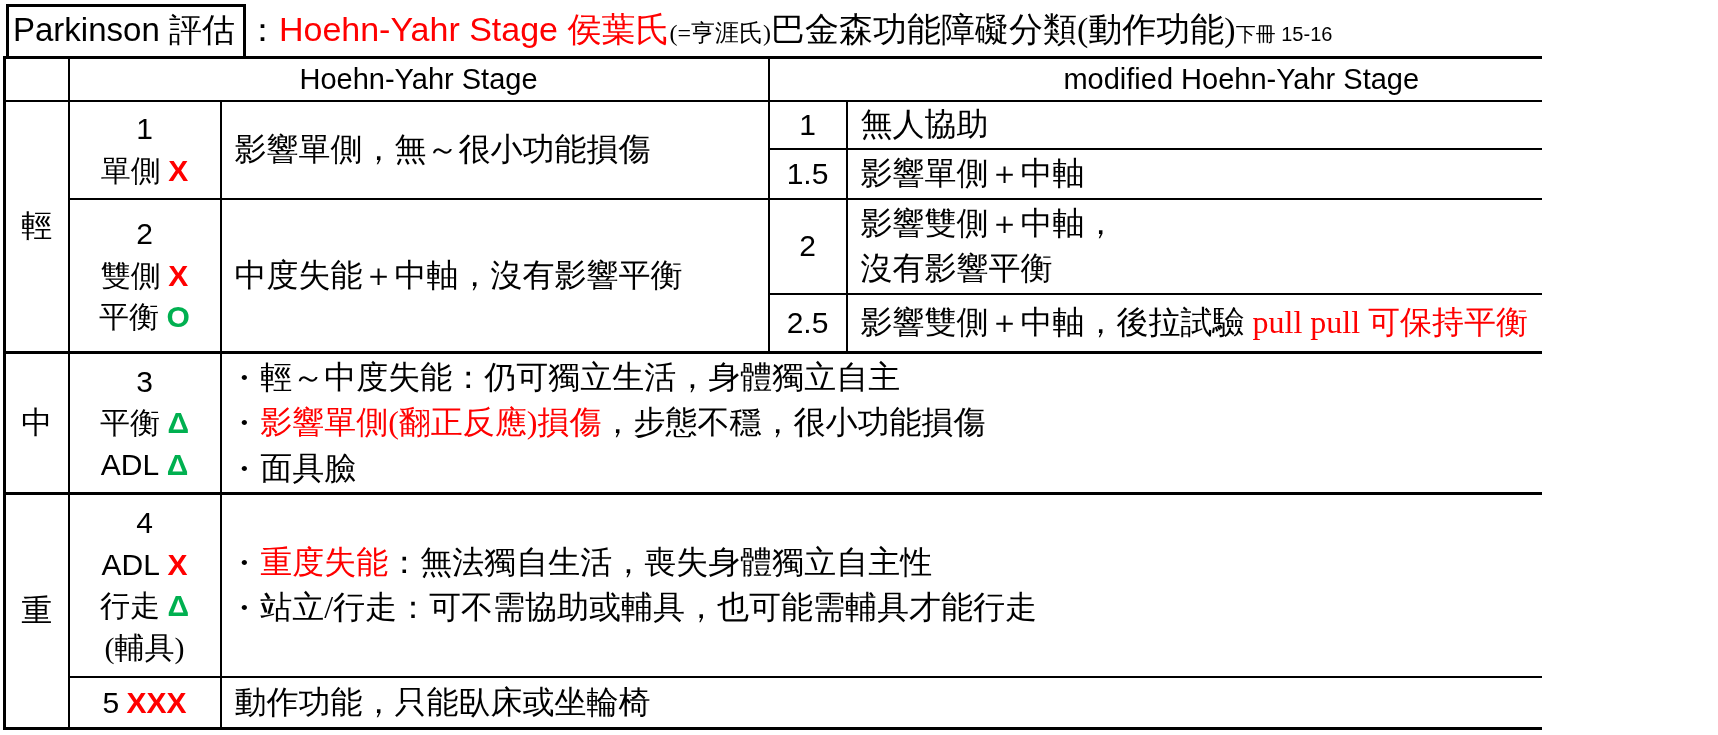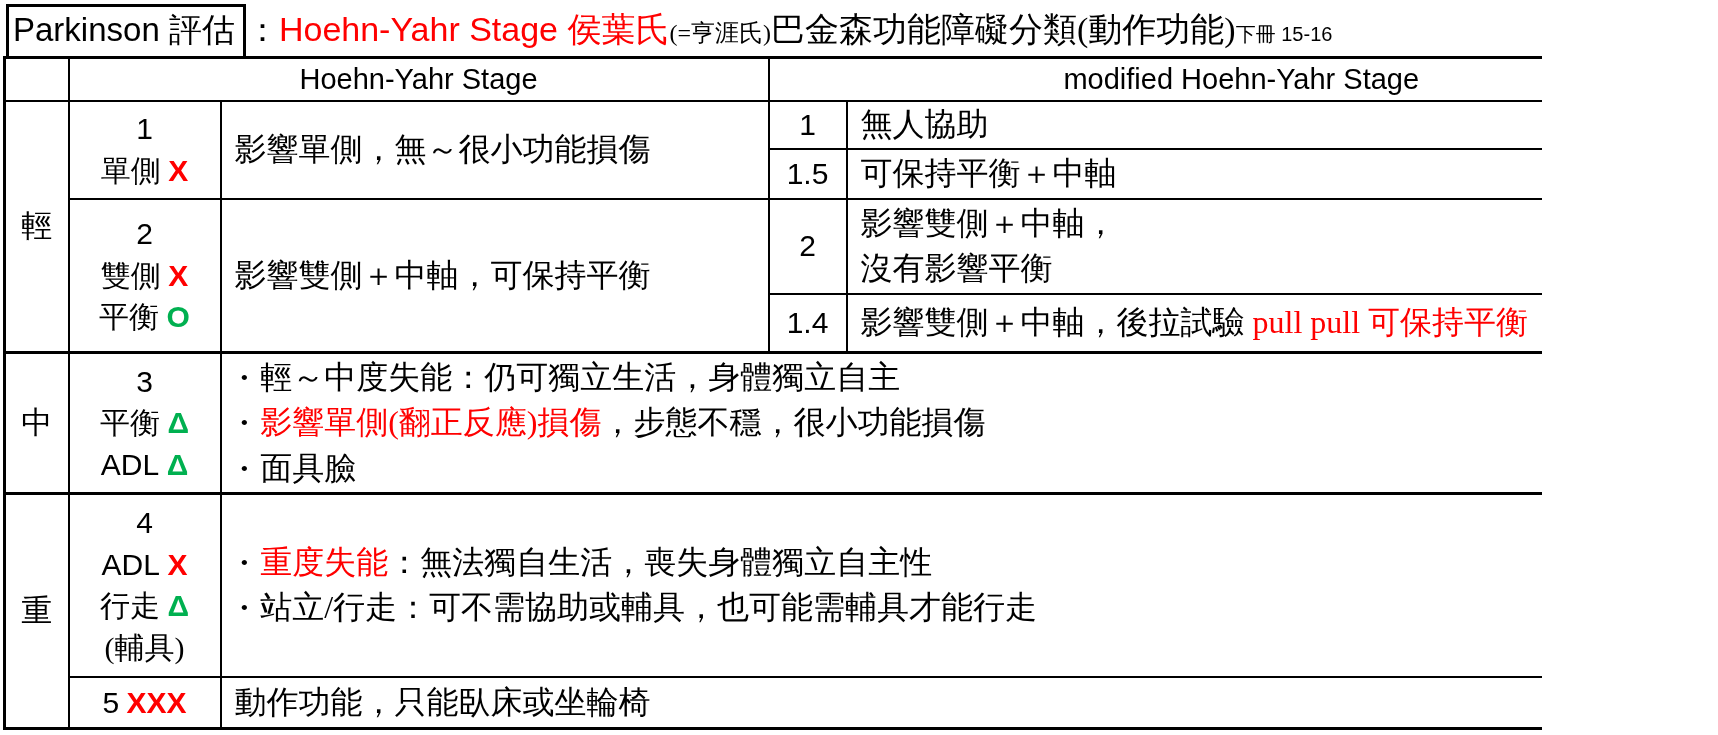--- a/index.html
+++ b/index.html
@@ -76,39 +76,39 @@
         <div class="num">1</div>
         <div class="line"><span>單側</span> <span class="mark red">X</span></div>
       </td>
       <td rowspan="2" class="desc">影響單側，無～很小功能損傷</td>
       <td class="mnum">1</td>
       <td class="desc">無人協助</td>
     </tr>
 
     <tr style="height:50px">
       <td class="mnum">1.5</td>
-      <td class="desc">可保持平衡＋中軸</td>
+      <td class="desc">影響單側＋中軸</td>
     </tr>
 
     <tr style="height:95px">
       <td rowspan="2" class="stage">
         <div class="num">2</div>
         <div class="line"><span>雙側</span> <span class="mark red">X</span></div>
         <div class="line"><span>平衡</span> <span class="mark green">O</span></div>
       </td>
-      <td rowspan="2" class="desc">影響雙側＋中軸，可保持平衡</td>
+      <td rowspan="2" class="desc">中度失能＋中軸，沒有影響平衡</td>
       <td class="mnum">2</td>
       <td class="desc">
         <div>影響雙側＋中軸，</div>
         <div>沒有影響平衡</div>
       </td>
     </tr>
 
     <tr style="height:59px">
-      <td class="mnum">1.4</td>
+      <td class="mnum">2.5</td>
       <td class="desc"><span>影響雙側＋中軸，後拉試驗 </span><span class="red">pull pull 可保持平衡</span></td>
     </tr>
 
     <tr class="section" style="height:141px">
       <td class="sev">中</td>
       <td class="stage">
         <div class="num">3</div>
         <div class="line"><span>平衡</span> <span class="mark green">Δ</span></div>
         <div class="line"><span class="latin">ADL</span> <span class="mark green">Δ</span></div>
       </td>

